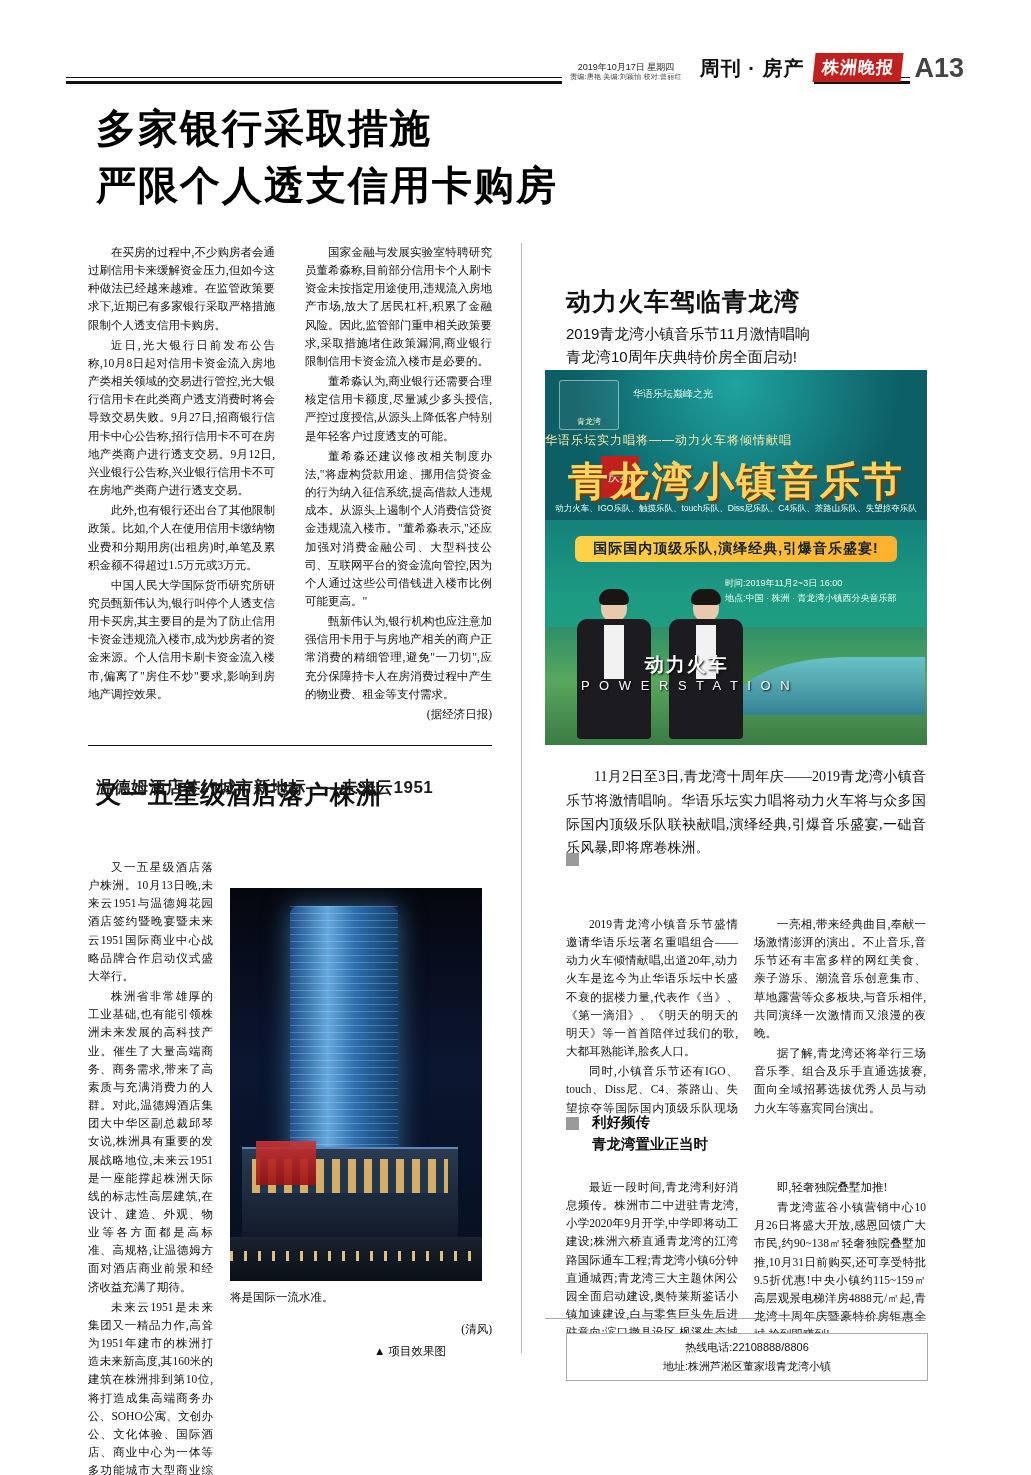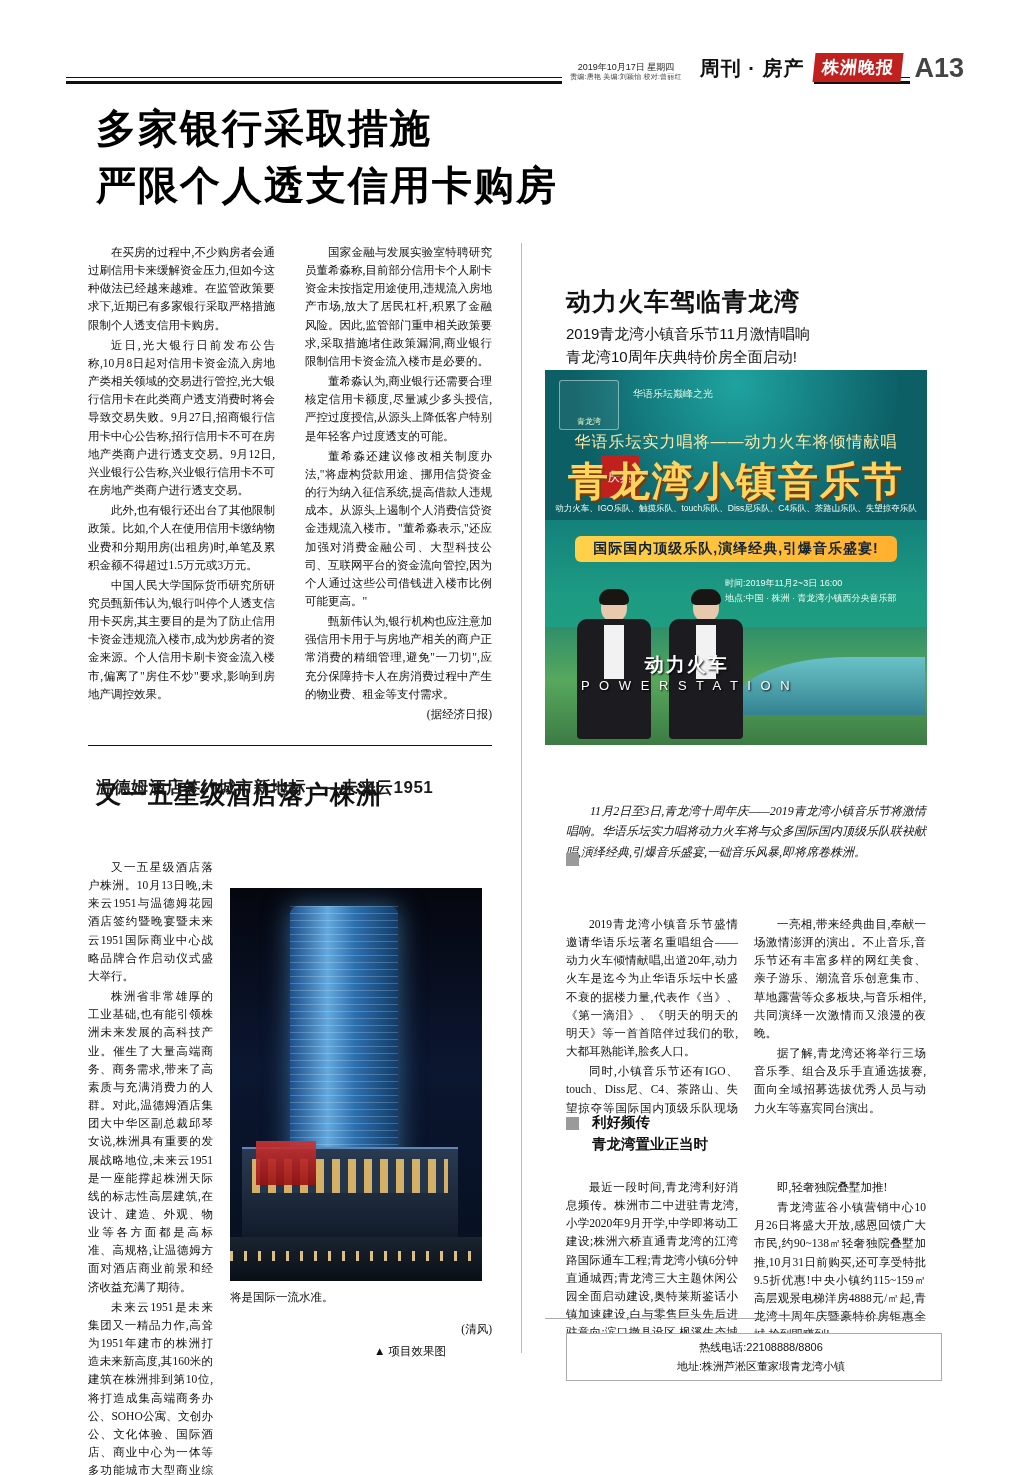--- a/index.html
+++ b/index.html
@@ -88,22 +88,22 @@
   .poster .sky{position:absolute;left:0;top:0;right:0;height:150px;
     background:radial-gradient(circle at 50% 10%, #1fa3a0 0%, #0d5f66 70%);}
   .poster .logo{
     position:absolute;left:14px;top:10px;width:58px;height:46px;
     border:1px solid rgba(255,255,255,.45);border-radius:3px;
     color:#e8f6c9;font-family:"Liberation Sans",sans-serif;font-size:8px;
     display:flex;align-items:flex-end;justify-content:center;padding-bottom:2px;
     background:rgba(255,255,255,.06);
   }
   .poster .kicker{
-    position:absolute;left:0;right:0;top:62px;text-align:center;
-    color:#ffe9a8;font-family:"Liberation Sans",sans-serif;font-size:16px;letter-spacing:1px;
+    position:absolute;left:0;right:0;top:62px;
+    color:#ffe9a8;font-family:"Liberation Sans",sans-serif;font-size:12px;letter-spacing:1px;
   }
   .poster .title{
     position:absolute;left:0;right:0;top:84px;text-align:center;
     color:#ffd45e;font-family:"Liberation Sans",sans-serif;font-weight:bold;
     font-size:40px;letter-spacing:2px;
     text-shadow:2px 2px 0 #7a3b00;
   }
   .poster .stamp{
     position:absolute;left:56px;top:86px;width:34px;height:38px;background:#c0211f;
     color:#fff;font-family:"Liberation Sans",sans-serif;font-size:12px;line-height:1.05;
@@ -206,26 +206,25 @@
     position:absolute;width:13px;height:13px;background:#9a9a9a;
   }
 
   
   .contact{
     position:absolute;left:566px;top:1333px;width:360px;height:46px;
     border:1px solid #aaa;
     display:flex;flex-direction:column;align-items:center;justify-content:center;
     font-family:"Liberation Sans",sans-serif;font-size:11px;line-height:1.7;color:#111;
     background:#fff;
-    padding-left:14px;
   }
 
   .italic-note{
-    position:absolute;font-family:"Liberation Serif",serif;font-style:italic;
-    font-size:12px;line-height:1.7;text-align:justify;color:#111;margin-top:36px;
+    position:absolute;font-family:"Liberation Serif",serif;
+    font-size:14px;line-height:1.7;text-align:justify;color:#111;
   }
   .italic-note p{margin:0;text-indent:2em;}
 </style>
 </head>
 <body>
 
 <div class="page">
 
   <div class="masthead">
     <div class="mast-rule"></div>

